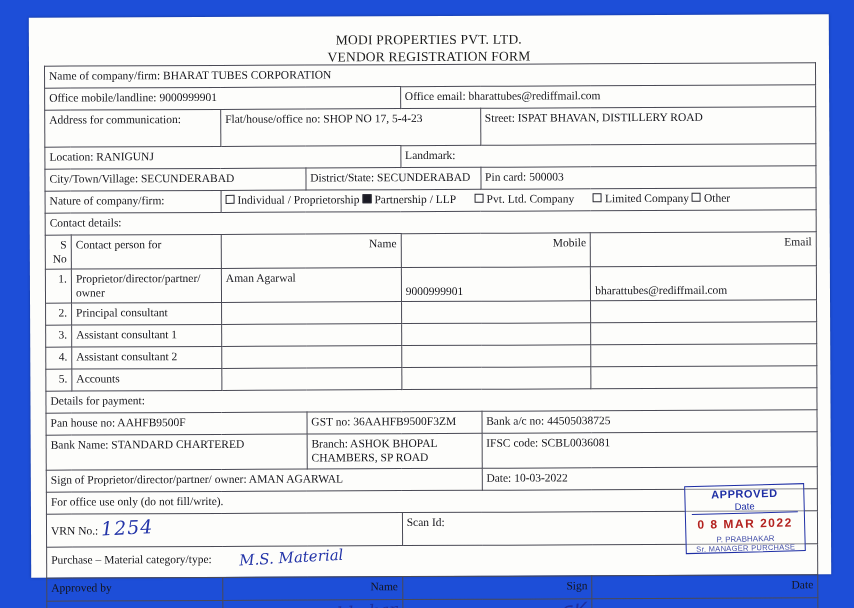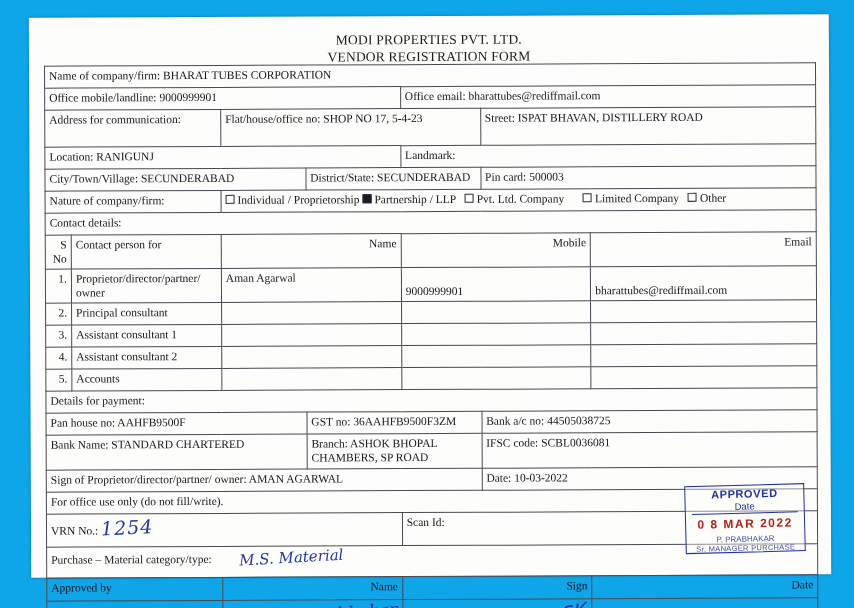--- a/index.html
+++ b/index.html
@@ -10,21 +10,21 @@
     width: 854px;
     height: 608px;
     background: #e8e8e6;
     font-family: "Liberation Serif", serif;
     overflow: hidden;
   }
   #page {
     position: relative;
     width: 854px;
     height: 608px;
-    background: #0ea5e9;
+    background: #1d4ed8;
   }
   
   .sheet {
     position: absolute;
     left: 30px;
     top: 16px;
     width: 800px;
     height: 560px;
     background: #fdfdfb;
     box-shadow: 0 0 3px rgba(0,0,0,0.35);
@@ -232,27 +232,27 @@
           <td colspan="2" class="tall">
             <span>Nature of company/firm:</span>
           </td>
           <td colspan="5" class="tall">
             <span>
               <span class="cb"></span><span>Individual / Proprietorship</span>
             </span>
             <span style="">
               <span class="cb filled"></span><span>Partnership / LLP</span>
             </span>
-            <span style="margin-left:6px">
+            <span style="margin-left:16px">
               <span class="cb"></span><span>Pvt. Ltd. Company</span>
             </span>
             <span style="margin-left:16px">
               <span class="cb"></span><span>Limited Company</span>
             </span>
-            <span style="margin-left:6px">
+            <span style="">
               <span class="cb"></span><span>Other</span>
             </span>
           </td>
         </tr>
 
         <tr>
           <td colspan="7">
             <span>Contact details:</span>
           </td>
         </tr>

